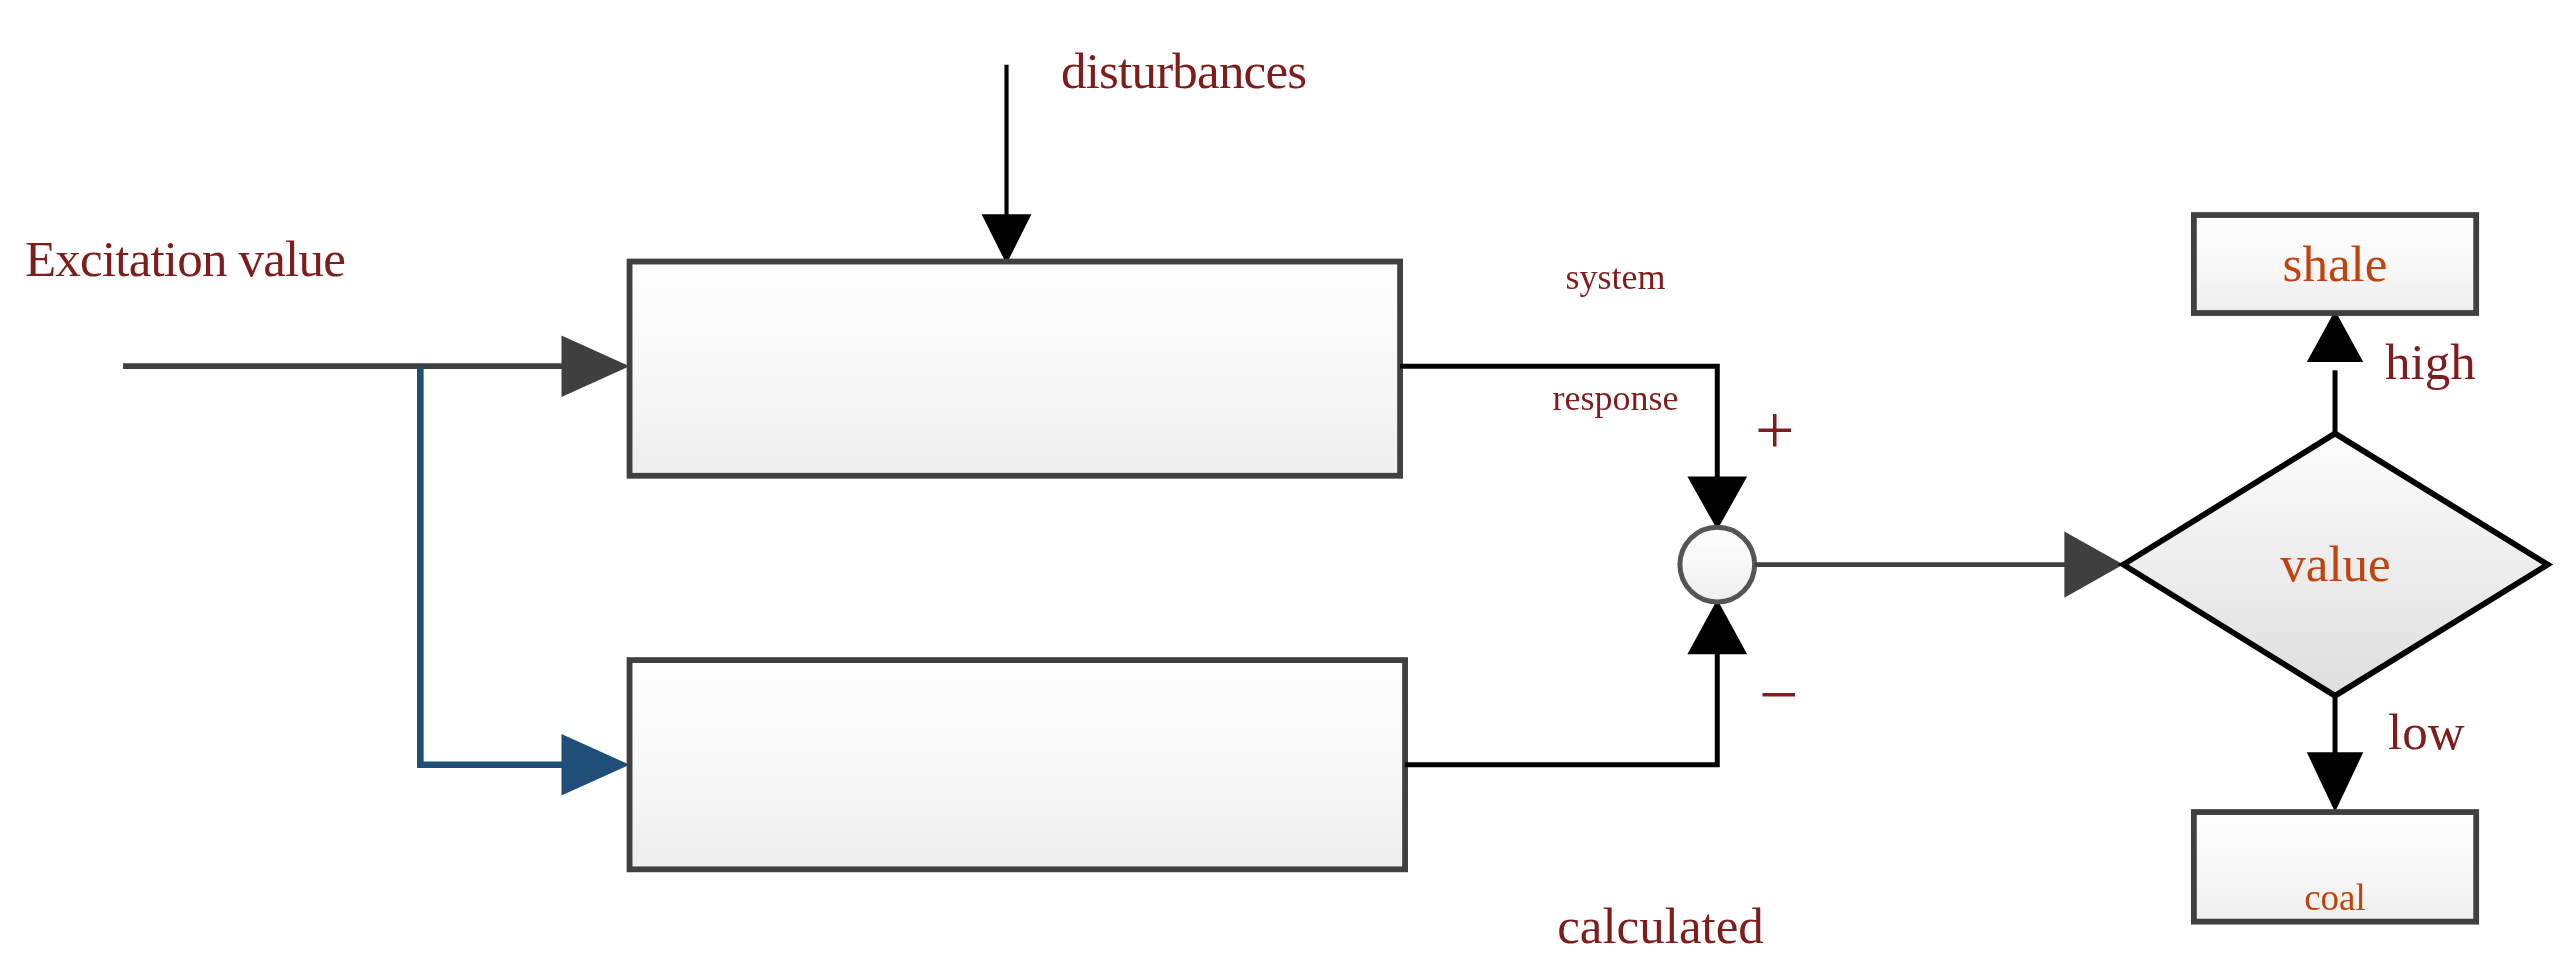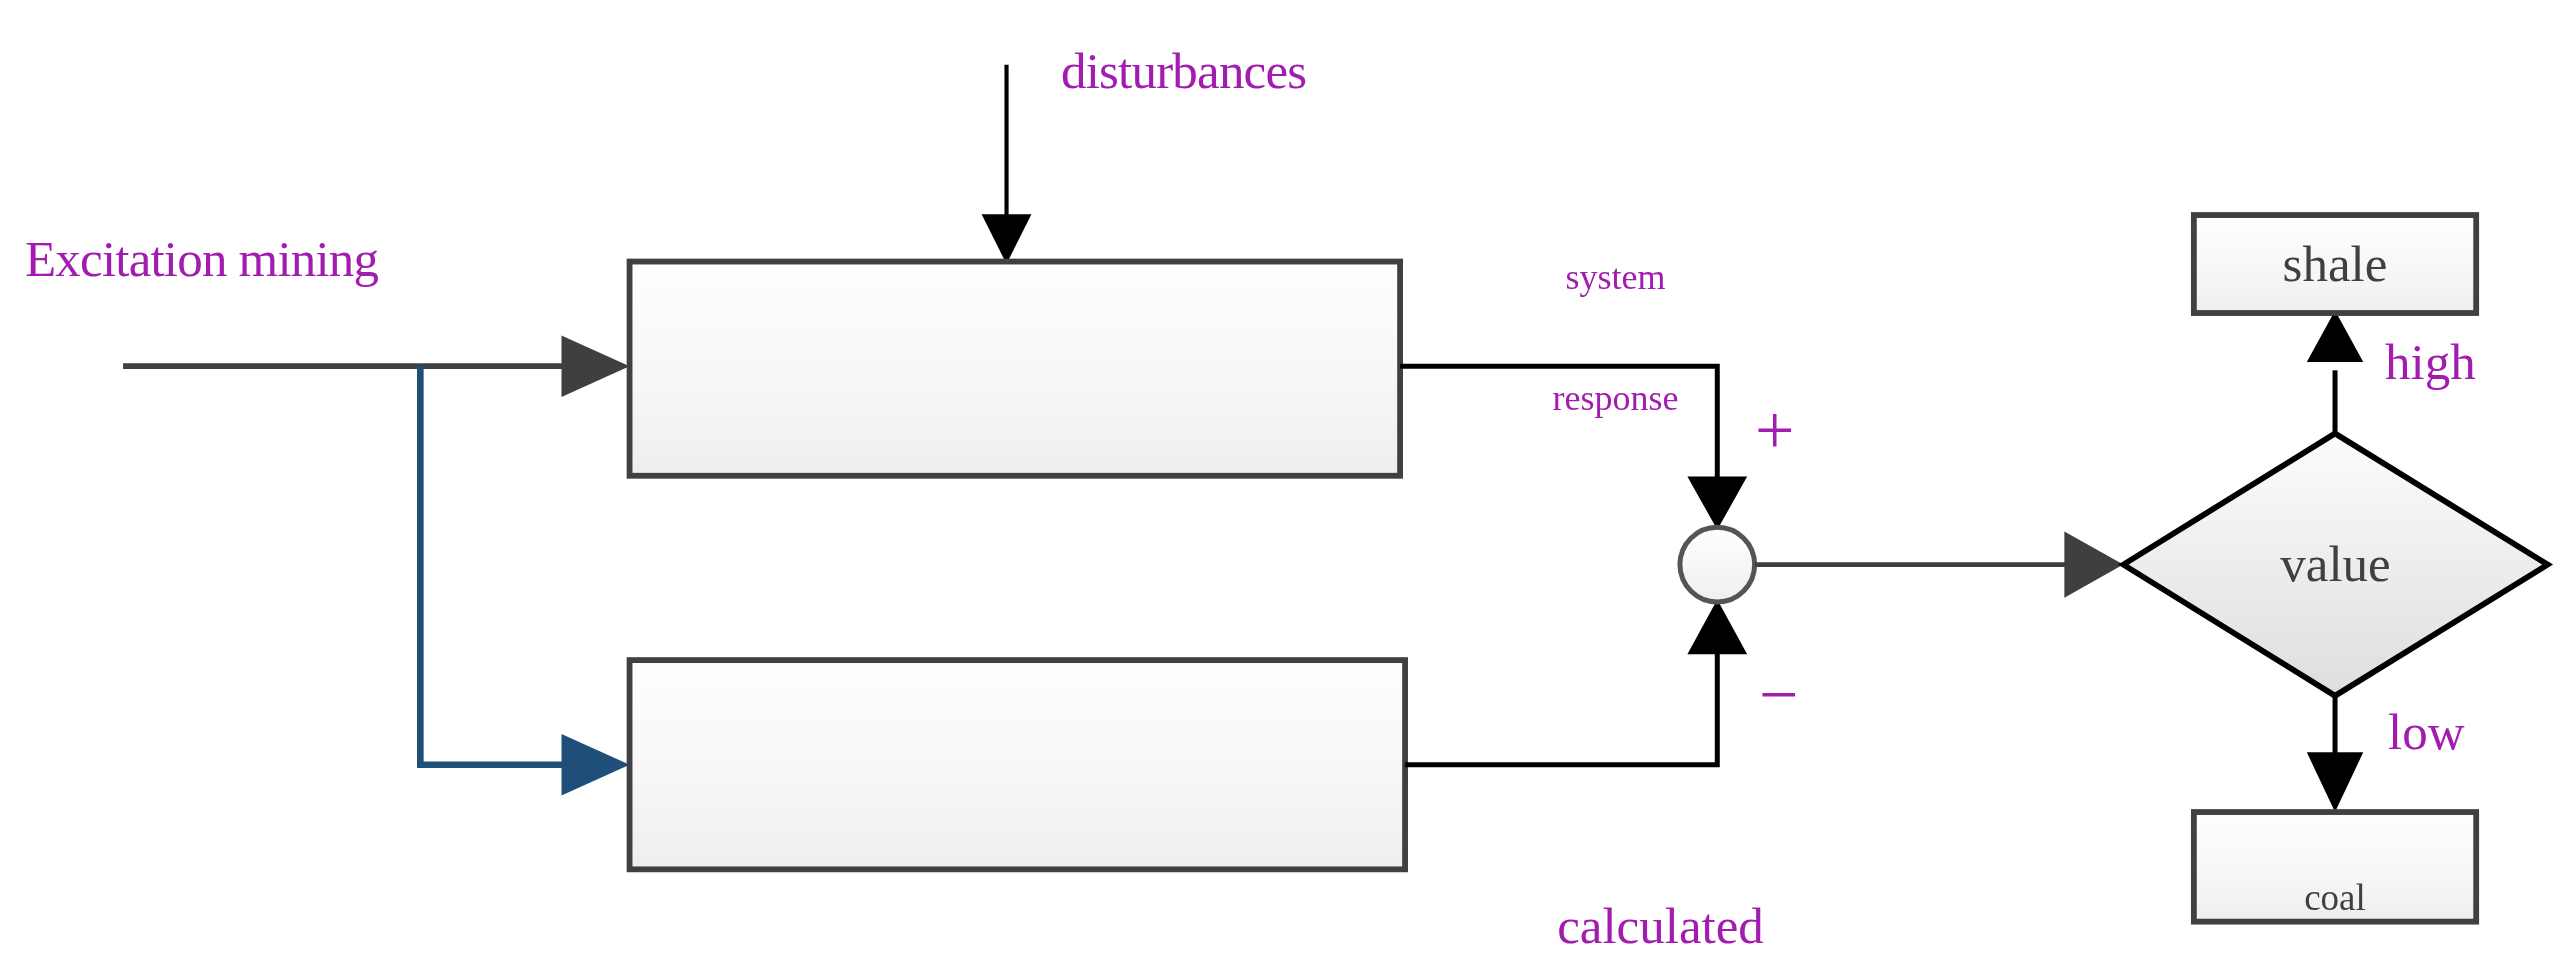--- a/index.html
+++ b/index.html
@@ -19,32 +19,32 @@
   }
   #diagram-svg {
     position: absolute;
     left: 0;
     top: 0;
     width: 2576px;
     height: 964px;
   }
   .lbl {
     position: absolute;
-    color: #a21caf;
+    color: #7f1d1d;
     white-space: pre;
     line-height: 1.12;
     font-family: "Liberation Serif", "DejaVu Serif", serif;
   }
   .node-text {
     position: absolute;
     display: flex;
     align-items: center;
     justify-content: center;
     text-align: center;
-    color: #404040;
+    color: #c2410c;
     line-height: 1.18;
     font-family: "Liberation Serif", "DejaVu Serif", serif;
     pointer-events: none;
   }
   .t-excitation { left: 25px;  top: 231px; font-size: 51px; letter-spacing: -0.8px; }
   .t-disturb    { left: 1061px; top: 43px;  font-size: 51px; letter-spacing: -0.8px; }
   .t-sysresp    { left: 1495px; top: 176px; font-size: 36px; text-align: center; width: 241px; }
   .t-residuum   { left: 1845px; top: 468px; font-size: 51px; }
   .t-calcresp   { left: 1532px; top: 784px; font-size: 51px; text-align: center; width: 257px; }
   .t-plus       { left: 1755px; top: 392px; font-size: 70px; font-weight: 400; }
@@ -126,21 +126,21 @@
     <g>
       <line x1="2812" y1="838" x2="2812" y2="910" stroke="#000000" stroke-width="6"></line>
       <polygon points="2778,906 2846,906 2812,978" fill="#000000"></polygon>
     </g>
 
     <rect x="2642" y="259" width="340" height="118" fill="url(#boxGrad)" stroke="#404040" stroke-width="7"></rect>
 
     <rect x="2642" y="978" width="340" height="132" fill="url(#boxGrad)" stroke="#404040" stroke-width="7"></rect>
   </svg>
 
-  <div class="lbl t-excitation">Excitation mining</div>
+  <div class="lbl t-excitation">Excitation value</div>
 
   <div class="lbl t-disturb">disturbances</div>
 
   <div class="lbl t-sysresp">
     <div>system</div>
     <div>response</div>
   </div>
 
 
   <div class="lbl t-calcresp">

